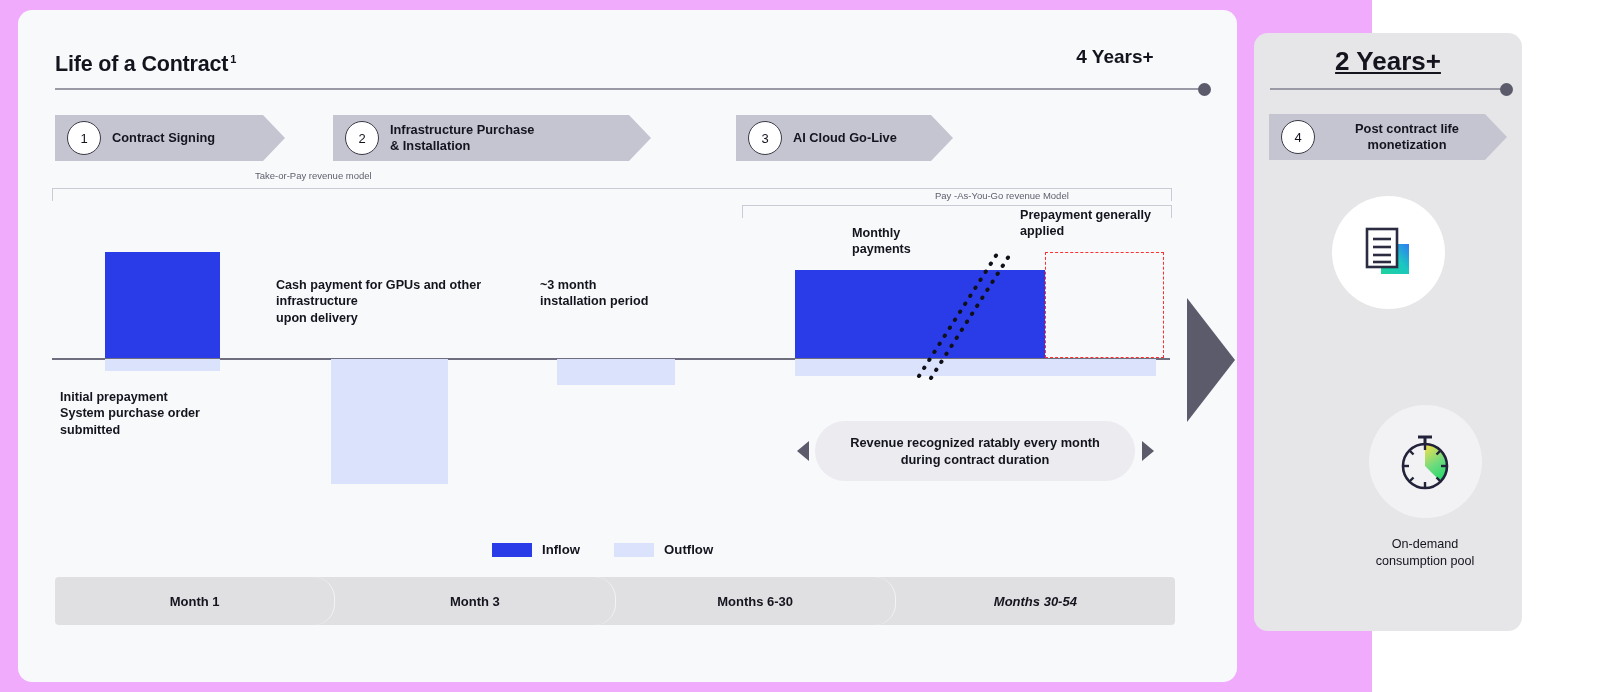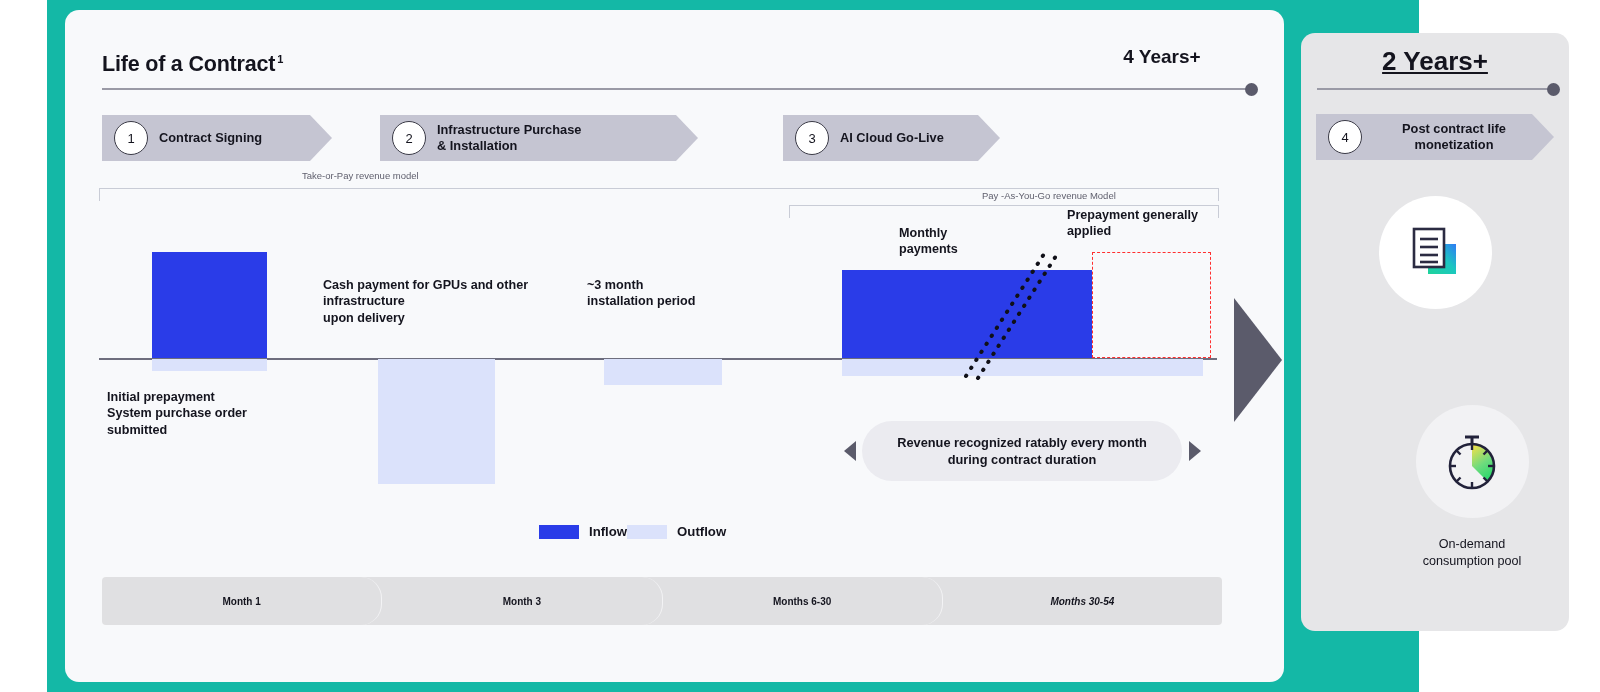--- a/index.html
+++ b/index.html
@@ -11,22 +11,21 @@
     width: 1600px;
     height: 692px;
     font-family: "Liberation Sans", sans-serif;
     color: #14141e;
     overflow: hidden;
   }
   .page {
     position: relative;
     width: 1372px;
     height: 692px;
-    background: #14b8a6;
-    margin-left: 47px;
+    background: #f0abfc;
   }
 
   
   .left-panel {
     position: absolute;
     left: 18px;
     top: 10px;
     width: 1219px;
     height: 672px;
     background: #f8f9fb;
@@ -234,43 +233,44 @@
     width: 0; height: 0;
     border-top: 10px solid transparent;
     border-bottom: 10px solid transparent;
   }
   .pill-arrow.l { left: 797px; border-right: 12px solid #5b5b6b; }
   .pill-arrow.r { left: 1142px; border-left: 12px solid #5b5b6b; }
 
   
   .legend {
     position: absolute;
-    left: 492px; top: 524px;
-    display: flex;
-    align-items: center;
+    left: 492px; top: 542px;
+    display: flex;
+    align-items: center;
+    gap: 34px;
   }
   .legend-item { display: flex; align-items: center; gap: 10px; }
   .legend-swatch { width: 40px; height: 14px; }
   .legend-label { font-size: 13.2px; font-weight: bold; color: #14141e; }
 
   
   .months {
     position: absolute;
     left: 55px; top: 577px;
     width: 1120px; height: 48px;
     background: #e0e0e2;
     border-radius: 4px;
     display: flex;
   }
   .month-cell {
     flex: 1;
     display: flex;
     align-items: center;
     justify-content: center;
-    font-size: 10px;
+    font-size: 13px;
     font-weight: bold;
     color: #14141e;
     border-right: 1px solid #f3f3f5;
     border-radius: 21px;
   }
   .month-cell:last-child { border-right: none; font-style: italic; }
 
   
   .big-arrow {
     position: absolute;

